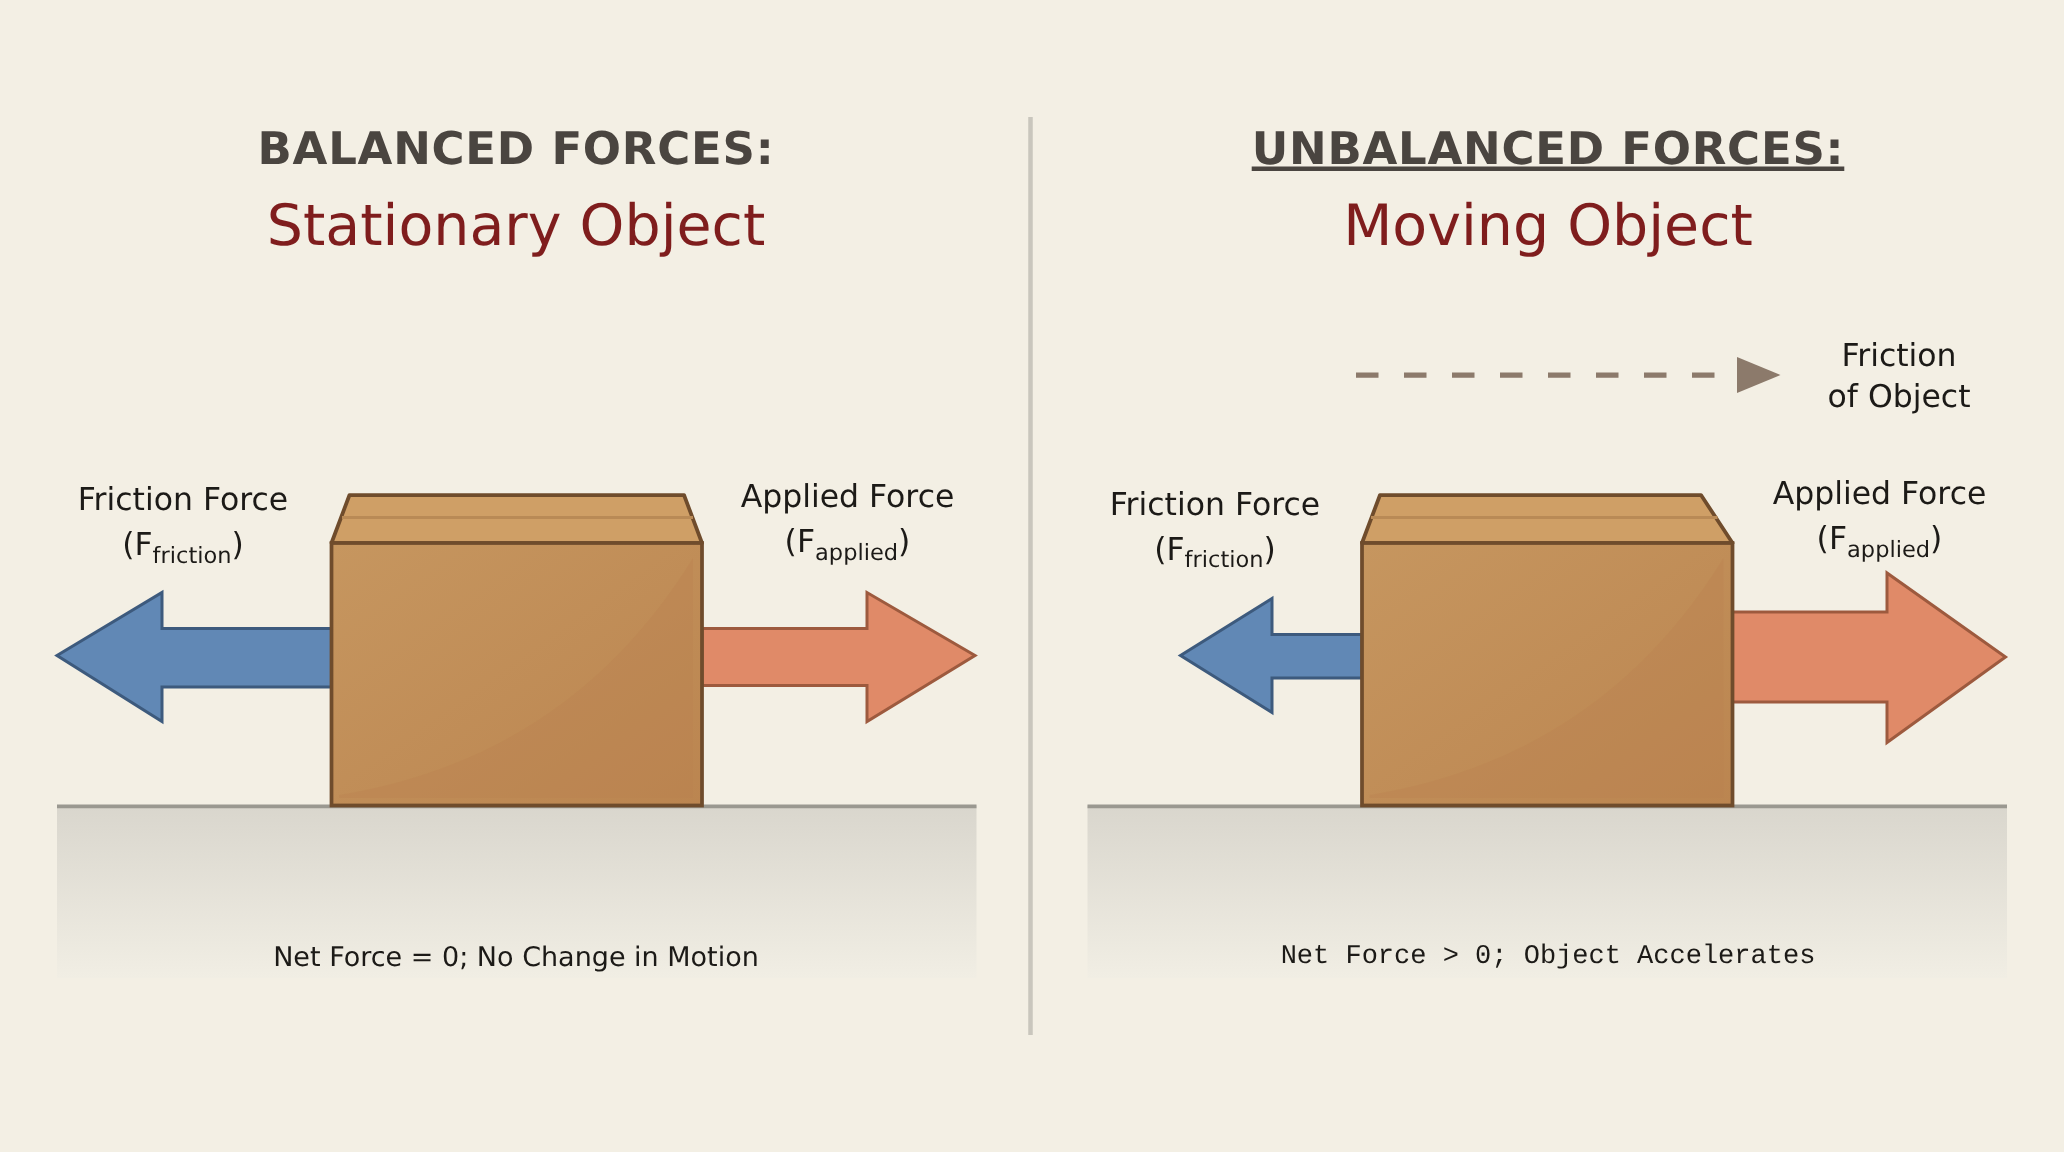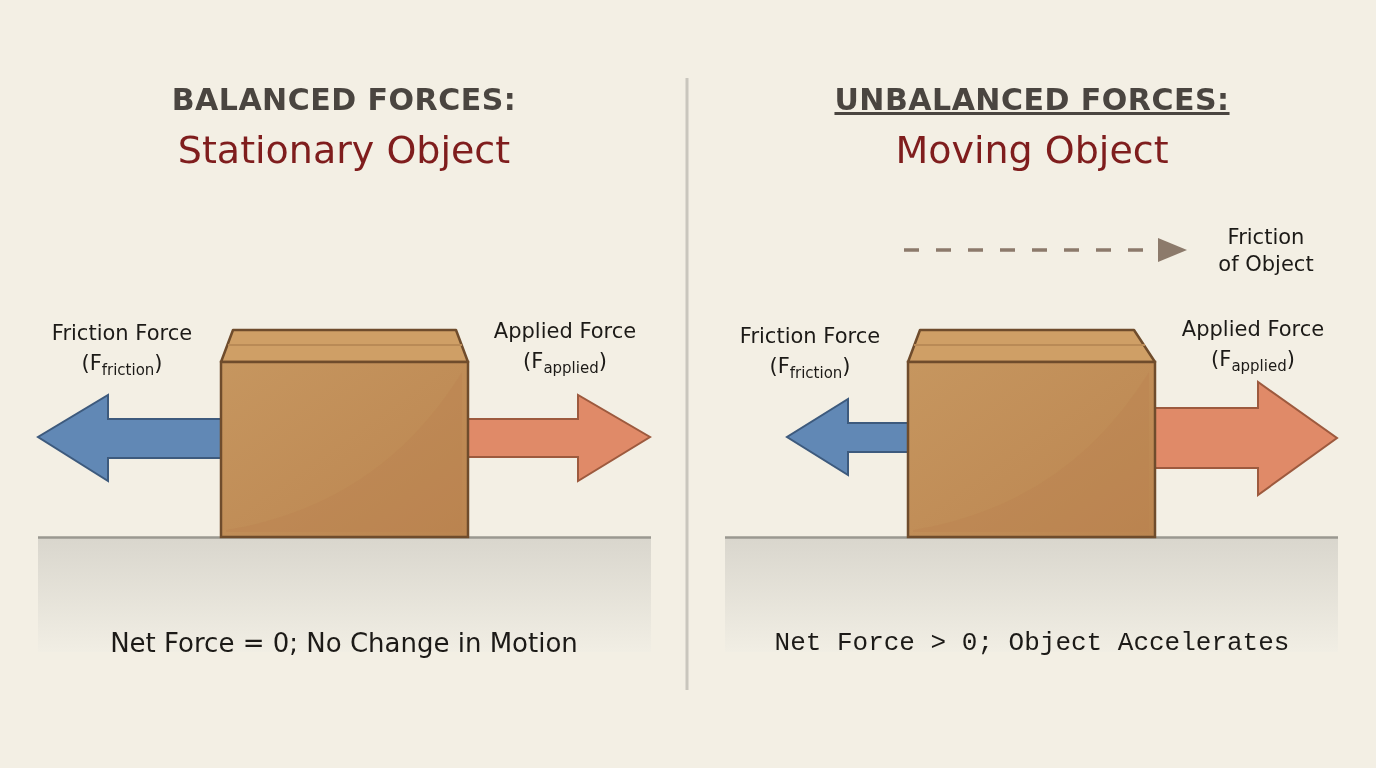--- a/index.html
+++ b/index.html
@@ -13,21 +13,21 @@
   .abs { position: absolute; }
   .title {
     text-align: center; font-weight: bold; color: #4a4540;
     font-size: 30px; letter-spacing: 0.5px; white-space: nowrap;
   }
   .subtitle {
     text-align: center; color: #7f1d1d; font-size: 38px; white-space: nowrap;
   }
   .label { text-align: center; font-size: 21px; line-height: 30px; white-space: nowrap; }
   .label sub { font-size: 15px; vertical-align: -5px; text-align: center; }
-  .caption { text-align: center; font-size: 26px; white-space: nowrap; }
+  .caption { text-align: center; font-size: 18px; white-space: nowrap; }
   svg { position: absolute; left: 0; top: 0; }
 </style>
 </head>
 <body>
 
 <svg width="1376" height="768" viewBox="0 0 1376 768">
   <defs>
     <linearGradient id="groundGrad" x1="0" y1="0" x2="0" y2="1">
       <stop offset="0" stop-color="#d9d6cd"></stop>
       <stop offset="1" stop-color="#f1eee4"></stop>

